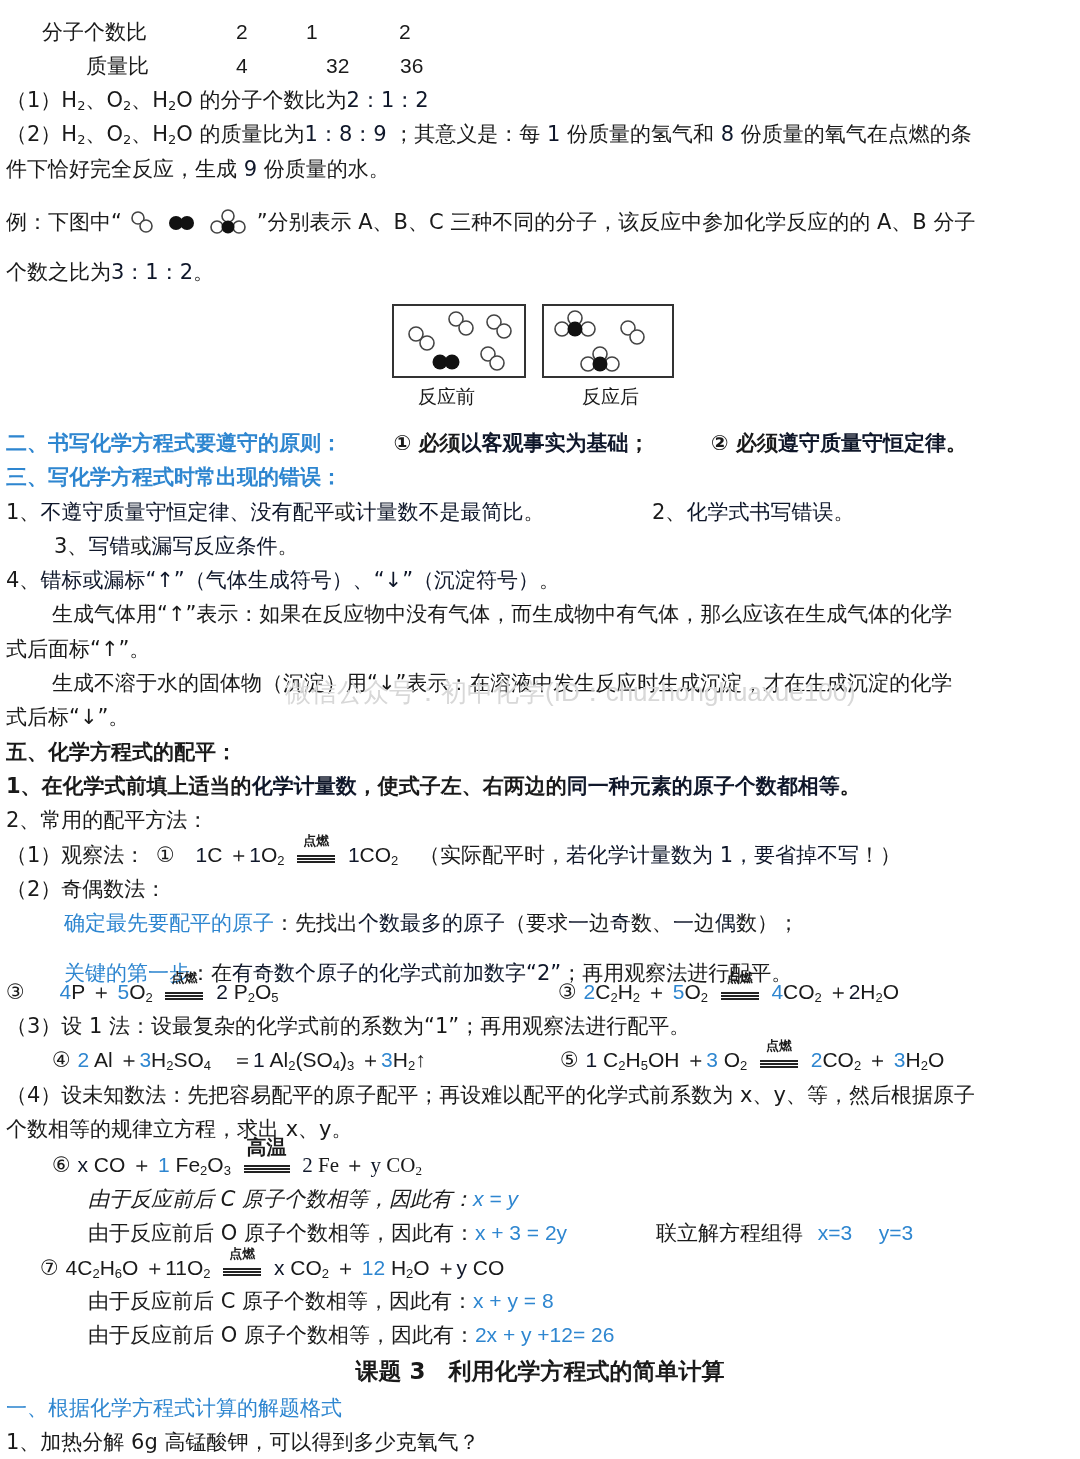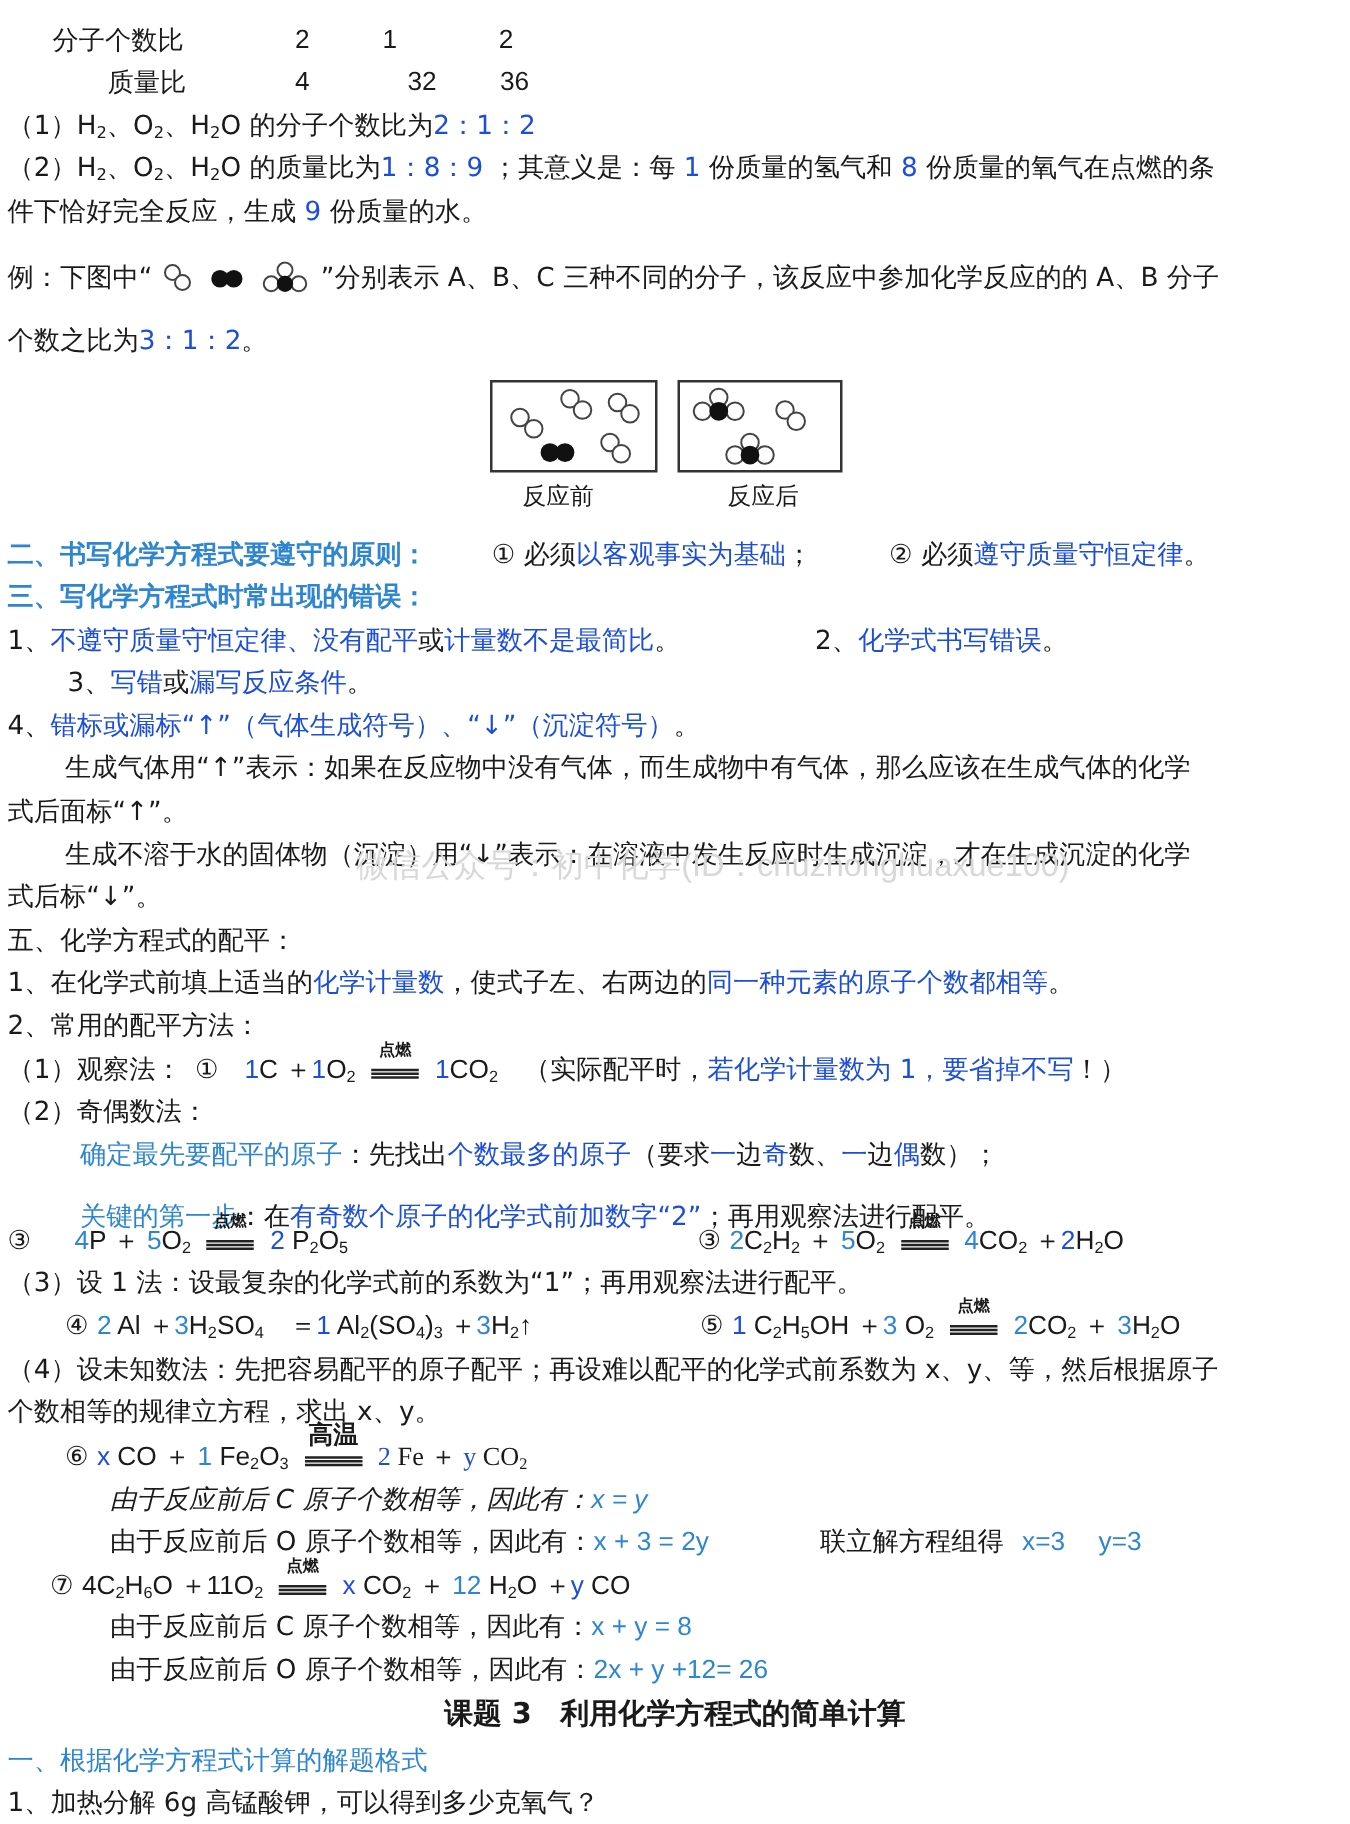--- a/index.html
+++ b/index.html
@@ -2,24 +2,24 @@
 <html><head>
 <meta charset="utf-8">
 <style>
   html, body { margin:0; padding:0; background:#ffffff; }
   body {
     width:1080px; height:1459px; position:relative; overflow:hidden;
     font-family: "DejaVu Sans", "Liberation Sans", sans-serif;
     color:#1a1a1a; font-size:21px;
   }
   .line { position:absolute; left:0; white-space:nowrap; line-height:30px; height:30px; }
-  .red { color:#1d4ed8; }
+  .red { color:#0f172a; }
   .blue { color:#2e86d0; }
   .hblue { color:#2e86d0; font-weight:bold; }
-  .bold { font-weight:normal; }
+  .bold { font-weight:bold; }
   .num { font-family:"Liberation Sans", sans-serif; }
   sub { font-size:0.62em; vertical-align:-0.25em; line-height:0; }
   .arrow-cond {
     display:inline-block; position:relative; width:42px; height:30px; vertical-align:top; margin:0 4px;
   }
   .arrow-cond .cond {
     position:absolute; top:-6px; left:0; width:42px; text-align:center; font-size:13px; font-weight:bold; line-height:14px;
   }
   .arrow-cond .bars {
     position:absolute; top:15px; left:2px; width:38px; height:8px;

